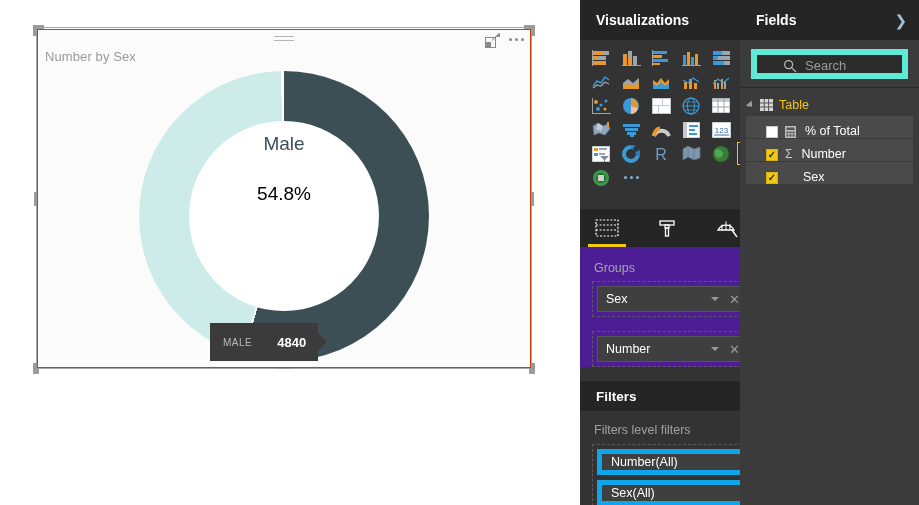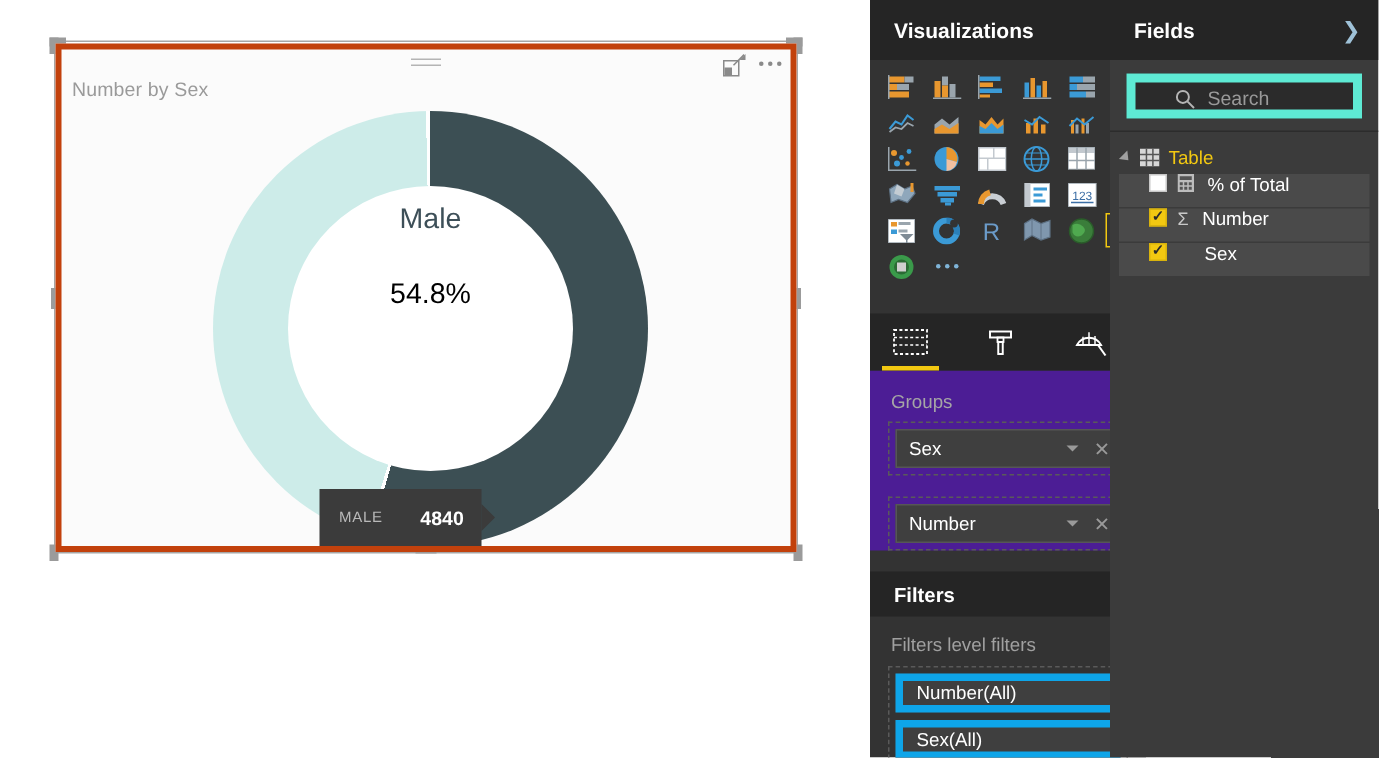--- a/index.html
+++ b/index.html
@@ -16,21 +16,21 @@
     position: absolute; left: 0; top: 0;
     width: 538px; height: 505px;
     background: #ffffff;
   }
   
   #visual-frame {
     position: absolute;
     left: 37px; top: 29px;
     width: 494px; height: 339px;
     background: #fbfbfb;
-    border: 4px solid #c2410c;
+    border: 1px solid #c2410c;
     padding-left: 37px;
   }
   #visual-header {
     position: absolute; left: 0; top: 0; right: 0; height: 22px;
   }
   .drag-bars {
     position: absolute; left: 50%; top: 6px;
     transform: translateX(-50%);
     width: 20px; height: 7px;
   }
@@ -262,21 +262,21 @@
     border-left: 5px solid #a0a0a0;
     border-top: 4px solid transparent;
     border-bottom: 4px solid transparent;
     transform: rotate(45deg);
     margin-right: 7px;
   }
   .table-name { color: #f2c811; font-size: 12.5px; margin-left: 6px; }
   .field-row {
     height: 22px; margin: 0 6px 1px 6px;
     background: #4a4a4a;
-    display: flex; align-items: flex-start;
+    display: flex; align-items: flex-end;
     padding-left: 20px;
   }
   .chk {
     width: 12px; height: 12px; background: #ffffff;
     border: 1px solid #c8c8c8; display:flex; align-items:center; justify-content:center;
   }
   .chk.on { background: #f2c811; border-color: #d9b30c; }
   .chk.on:after {
     content: "✓"; font-size: 10px; color: #2b2b2b; line-height: 1; font-weight: bold;
   }

